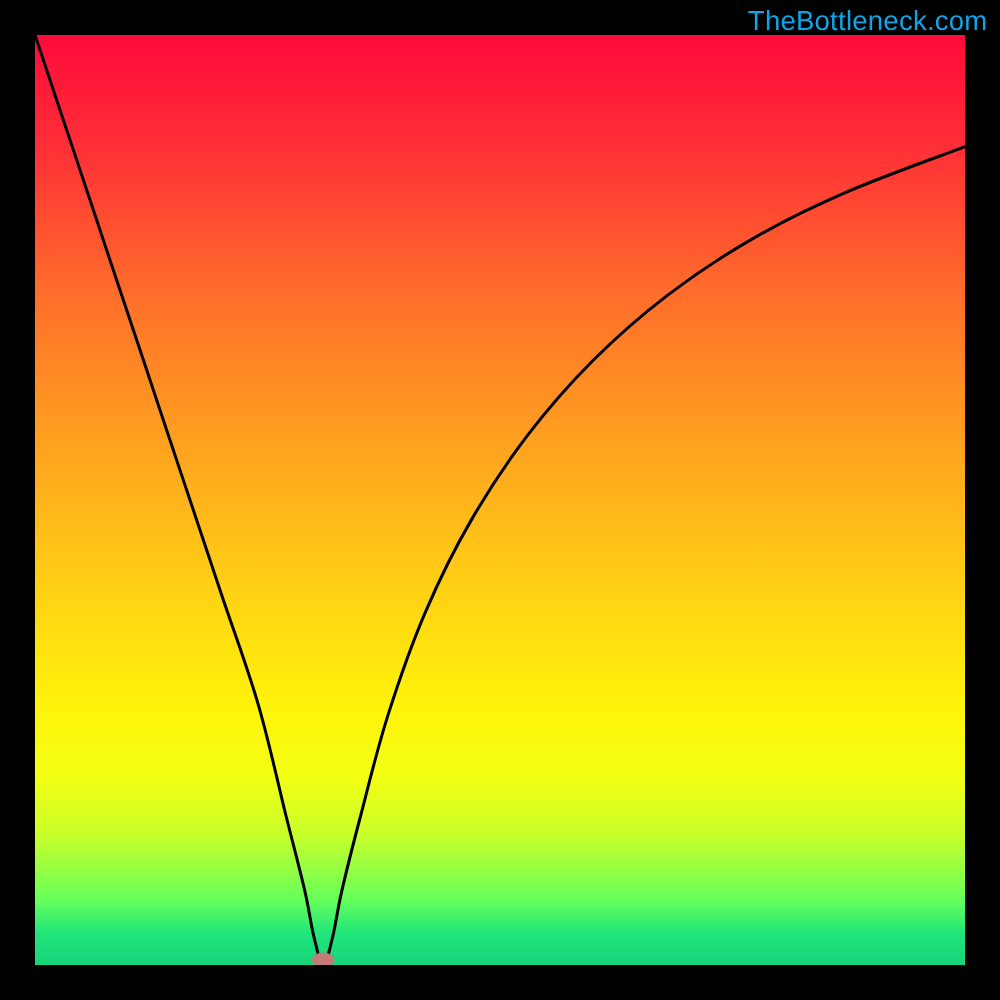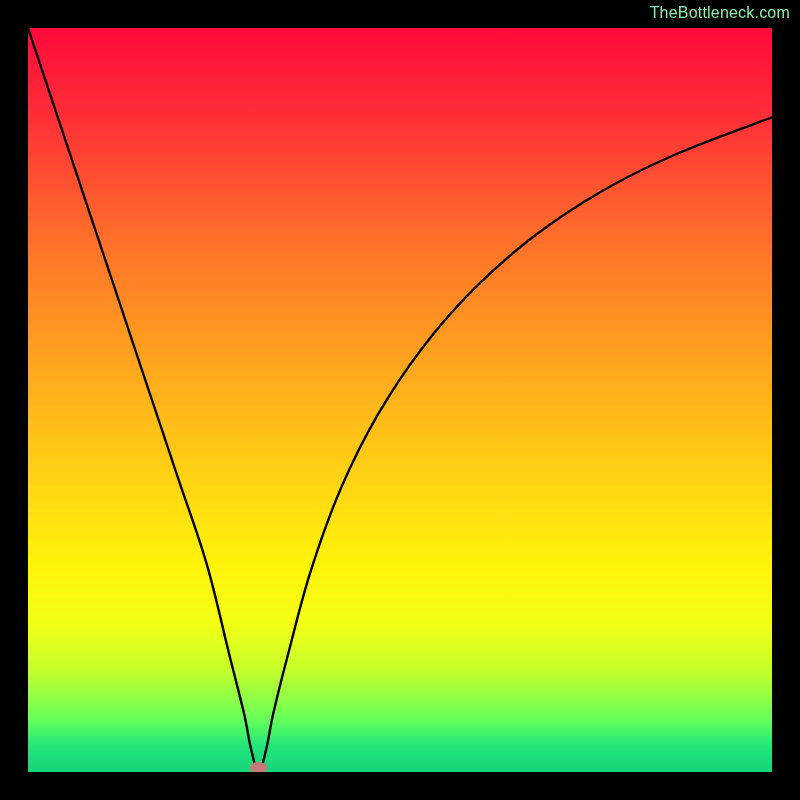--- a/index.html
+++ b/index.html
@@ -9,22 +9,22 @@
     height: 800px;
     background: #000;
     font-family: Arial, Helvetica, sans-serif;
     position: relative;
     overflow: hidden;
   }
   .watermark {
     position: absolute;
     top: 4px;
     right: 10px;
-    color: #86efac;
-    font-size: 16px;
+    color: #0ea5e9;
+    font-size: 22px;
     font-weight: 400;
     z-index: 20;
     letter-spacing: 0.2px;
   }
   .frame {
     position: absolute;
     top: 28px;
     left: 28px;
     width: 744px;
     height: 744px;

